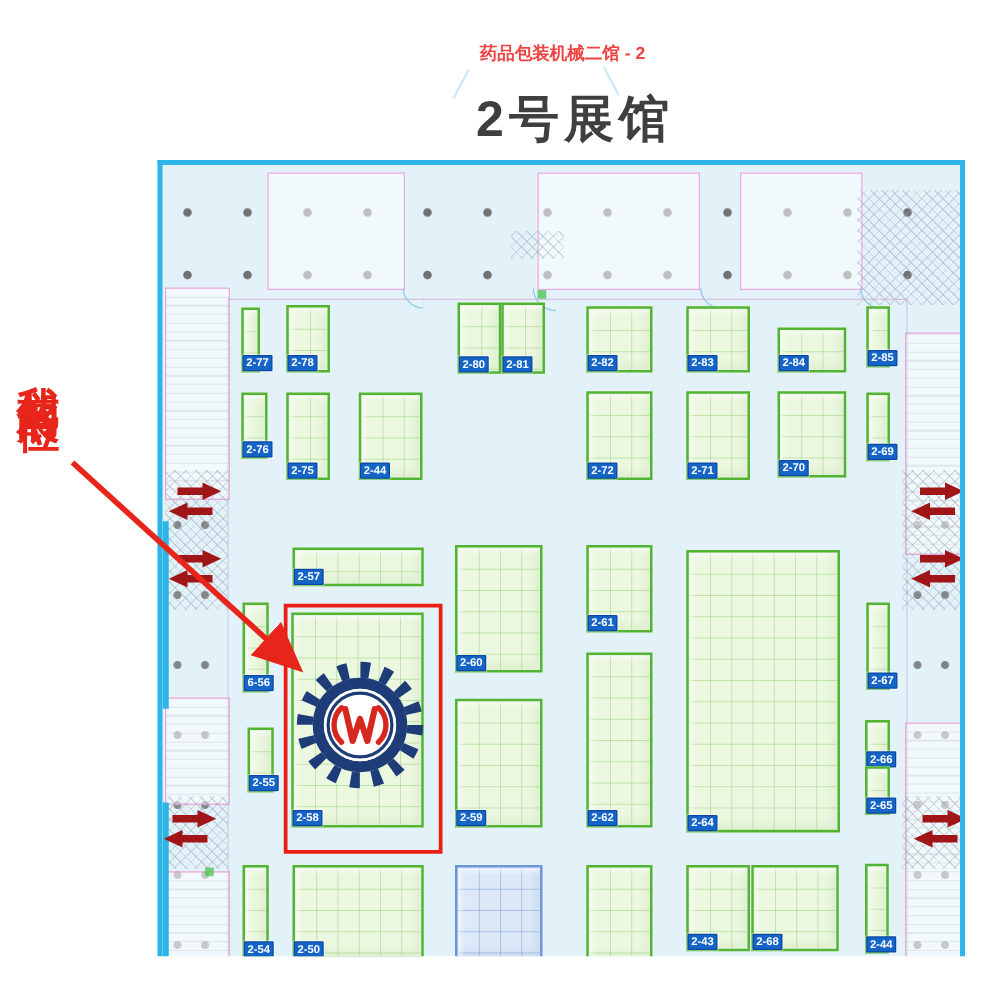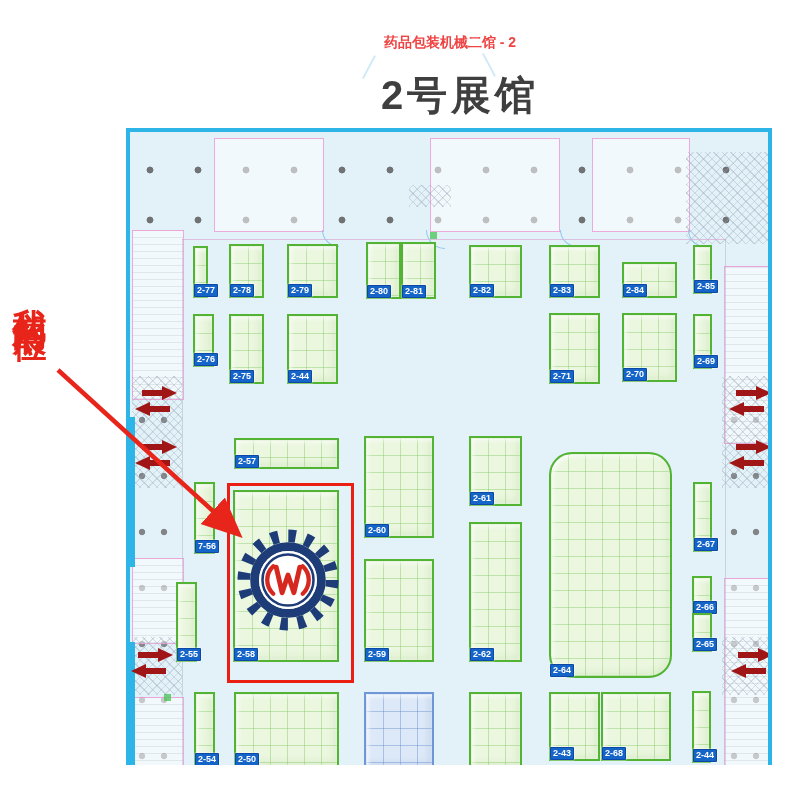--- a/index.html
+++ b/index.html
@@ -131,23 +131,20 @@
   <div class="greenmark" style="left:34px;top:562px;"></div>
   <div class="greenmark" style="left:300px;top:100px;"></div>
 
   <div style="left:0;top:0;width:100%;height:100%;" id="booth-layer">
       <div class="booth" style="left: 63px; top: 114px; width: 15px; height: 52px;">
         <span class="badge">2-77</span>
       </div>
       <div class="booth" style="left: 99px; top: 112px; width: 35px; height: 54px;">
         <span class="badge">2-78</span>
       </div>
-      <div class="booth" style="left: 157px; top: 112px; width: 51px; height: 54px;">
-        <span class="badge">2-79</span>
-      </div>
       <div class="booth" style="left: 236px; top: 110px; width: 35px; height: 57px;">
         <span class="badge">2-80</span>
       </div>
       <div class="booth" style="left: 271px; top: 110px; width: 35px; height: 57px;">
         <span class="badge">2-81</span>
       </div>
       <div class="booth" style="left: 339px; top: 113px; width: 53px; height: 53px;">
         <span class="badge">2-82</span>
       </div>
       <div class="booth" style="left: 419px; top: 113px; width: 51px; height: 53px;">
@@ -161,54 +158,57 @@
       </div>
       <div class="booth" style="left: 63px; top: 182px; width: 21px; height: 53px;">
         <span class="badge">2-76</span>
       </div>
       <div class="booth" style="left: 99px; top: 182px; width: 35px; height: 70px;">
         <span class="badge">2-75</span>
       </div>
       <div class="booth" style="left: 157px; top: 182px; width: 51px; height: 70px;">
         <span class="badge">2-44</span>
       </div>
+      <div class="booth" style="left: 339px; top: 181px; width: 53px; height: 71px;">
+        <span class="badge">2-72</span>
+      </div>
       <div class="booth" style="left: 419px; top: 181px; width: 51px; height: 71px;">
         <span class="badge">2-71</span>
       </div>
       <div class="booth" style="left: 492px; top: 181px; width: 55px; height: 69px;">
         <span class="badge">2-70</span>
       </div>
       <div class="booth" style="left: 563px; top: 182px; width: 19px; height: 55px;">
         <span class="badge">2-69</span>
       </div>
       <div class="booth" style="left: 104px; top: 306px; width: 105px; height: 31px;">
         <span class="badge">2-57</span>
       </div>
       <div class="booth" style="left: 64px; top: 350px; width: 21px; height: 72px;">
-        <span class="badge">7-56</span>
+        <span class="badge">6-56</span>
       </div>
       <div class="booth" style="left: 103px; top: 358px; width: 106px; height: 172px;">
         <span class="badge">2-58</span>
       </div>
       <div class="booth" style="left: 234px; top: 304px; width: 70px; height: 102px;">
         <span class="badge">2-60</span>
       </div>
       <div class="booth" style="left: 339px; top: 304px; width: 53px; height: 70px;">
         <span class="badge">2-61</span>
       </div>
-      <div class="booth" style="left: 419px; top: 320px; width: 123px; height: 226px; border-radius: 23px;">
+      <div class="booth" style="left: 419px; top: 308px; width: 123px; height: 226px;">
         <span class="badge">2-64</span>
       </div>
       <div class="booth" style="left: 339px; top: 390px; width: 53px; height: 140px;">
         <span class="badge">2-62</span>
       </div>
       <div class="booth" style="left: 234px; top: 427px; width: 70px; height: 103px;">
         <span class="badge">2-59</span>
       </div>
-      <div class="booth" style="left: 46px; top: 450px; width: 21px; height: 80px;">
+      <div class="booth" style="left: 68px; top: 450px; width: 21px; height: 52px;">
         <span class="badge">2-55</span>
       </div>
       <div class="booth" style="left: 563px; top: 350px; width: 19px; height: 70px;">
         <span class="badge">2-67</span>
       </div>
       <div class="booth" style="left: 562px; top: 444px; width: 20px; height: 39px;">
         <span class="badge">2-66</span>
       </div>
       <div class="booth" style="left: 562px; top: 481px; width: 20px; height: 39px;">
         <span class="badge">2-65</span>

